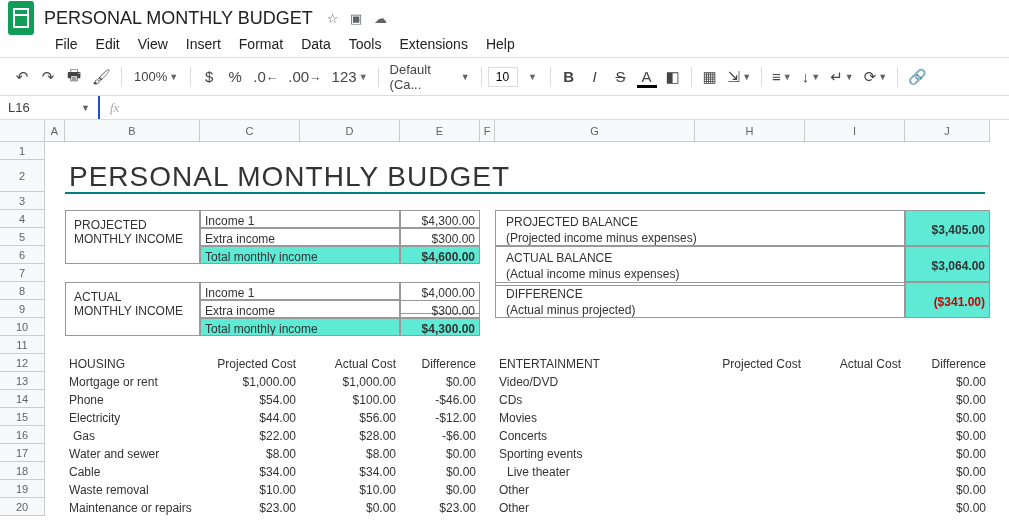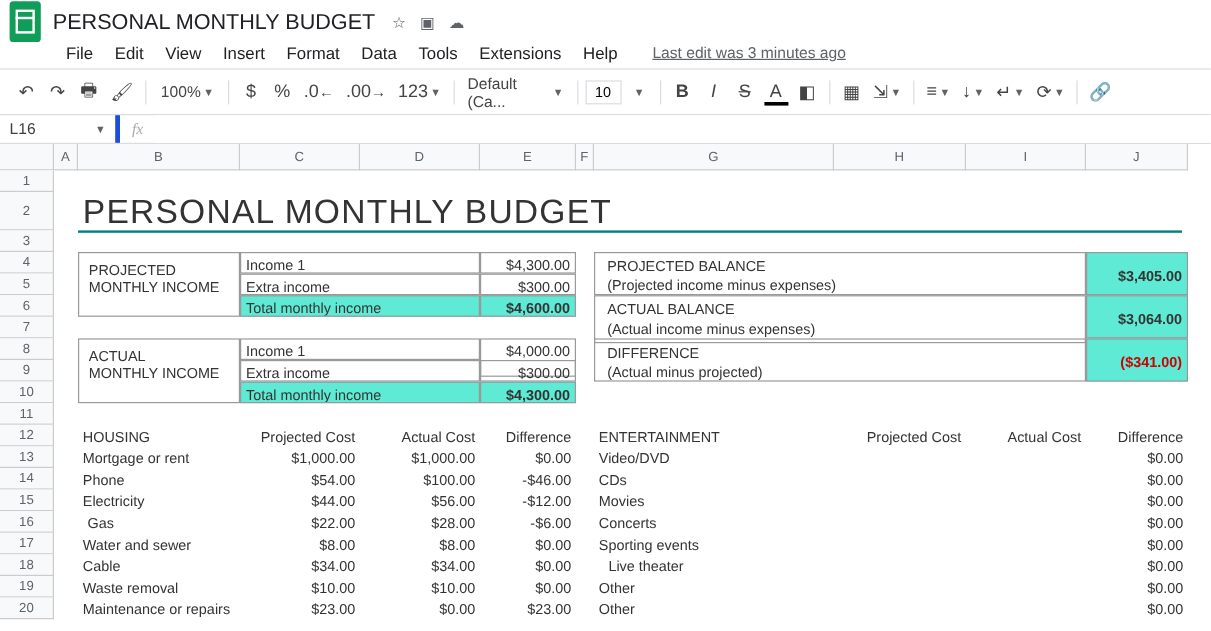--- a/index.html
+++ b/index.html
@@ -20,21 +20,21 @@
 .tbtn { min-width: 24px; height: 26px; display: flex; align-items: center; justify-content: center; color: #444; cursor: pointer; font-size: 15px; padding: 0 4px; }
 .tsep { width: 1px; height: 20px; background: #dadce0; margin: 0 4px; }
 .zoom { font-size: 13px; padding: 0 6px; justify-content: flex-end; }
 .font-name { font-size: 13px; width: 90px; padding: 0 4px; border: 1px solid transparent; }
 .font-size-box { width: 30px; text-align: center; border: 1px solid #dadce0; height: 20px; font-size: 12px; }
 .textcolor { position: relative; }
 .textcolor .bar { position: absolute; bottom: 2px; left: 2px; right: 2px; height: 3px; background: #000; }
 .drop { font-size: 9px; margin-left: 2px; color: #5f6368; }
 
 .formula-bar { display: flex; align-items: center; height: 24px; border-bottom: 1px solid #dadce0; font-size: 13px; }
-.name-box { width: 100px; padding: 0 8px; border-right: 4px solid #1d4ed8; height: 100%; display: flex; align-items: center; color:#3c4043; }
+.name-box { width: 100px; padding: 0 8px; border-right: 2px solid #1d4ed8; height: 100%; display: flex; align-items: center; color:#3c4043; }
 .name-box .drop { margin-left: auto; }
 .fx-label { padding: 0 10px; color: #aaa; font-style: italic; font-family: serif; }
 .fx-input { flex: 1; border: none; height: 100%; padding: 0 6px; outline: none; }
 
 .grid-area { position: relative; height: 410px; overflow: hidden; }
 .corner { position: absolute; top: 0; left: 0; width: 45px; height: 22px; background: #f8f9fa; border-right: 1px solid #ccc; border-bottom: 1px solid #ccc; }
 .col-headers { position: absolute; top: 0; left: 45px; right: 0; height: 22px; display: flex; }
 .col-header { background: #f8f9fa; border-right: 1px solid #ccc; border-bottom: 1px solid #ccc; text-align: center; font-size: 11px; color: #5f6368; line-height: 22px; }
 .row-headers { position: absolute; top: 22px; left: 0; width: 45px; }
 .row-header { background: #f8f9fa; border-right: 1px solid #ccc; border-bottom: 1px solid #ccc; text-align: center; font-size: 11px; color: #5f6368; }
@@ -67,21 +67,20 @@
 <div class="menubar">
   <span class="mitem">File</span>
   <span class="mitem">Edit</span>
   <span class="mitem">View</span>
   <span class="mitem">Insert</span>
   <span class="mitem">Format</span>
   <span class="mitem">Data</span>
   <span class="mitem">Tools</span>
   <span class="mitem">Extensions</span>
   <span class="mitem">Help</span>
-  <span class="last-edit">Last edit was 3 minutes ago</span>
 </div>
 
 <div class="toolbar">
   <span class="tbtn">↶</span>
   <span class="tbtn">↷</span>
   <span class="tbtn">🖶</span>
   <span class="tbtn">🖌</span>
   <span class="tsep"></span>
   <span class="tbtn zoom">
       <span>100%</span>

